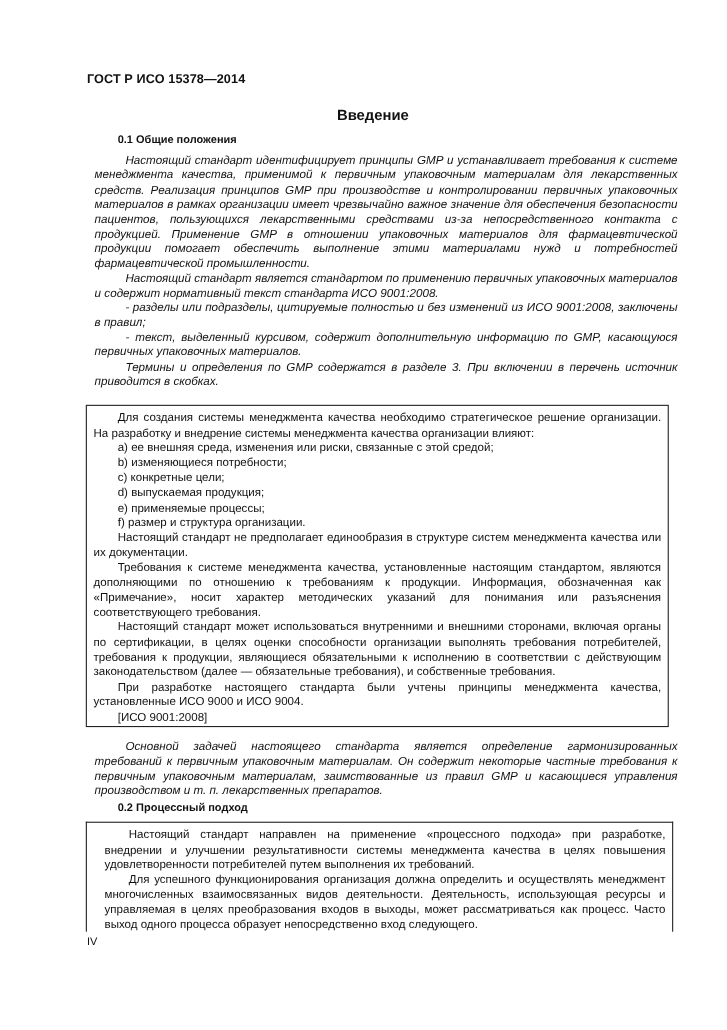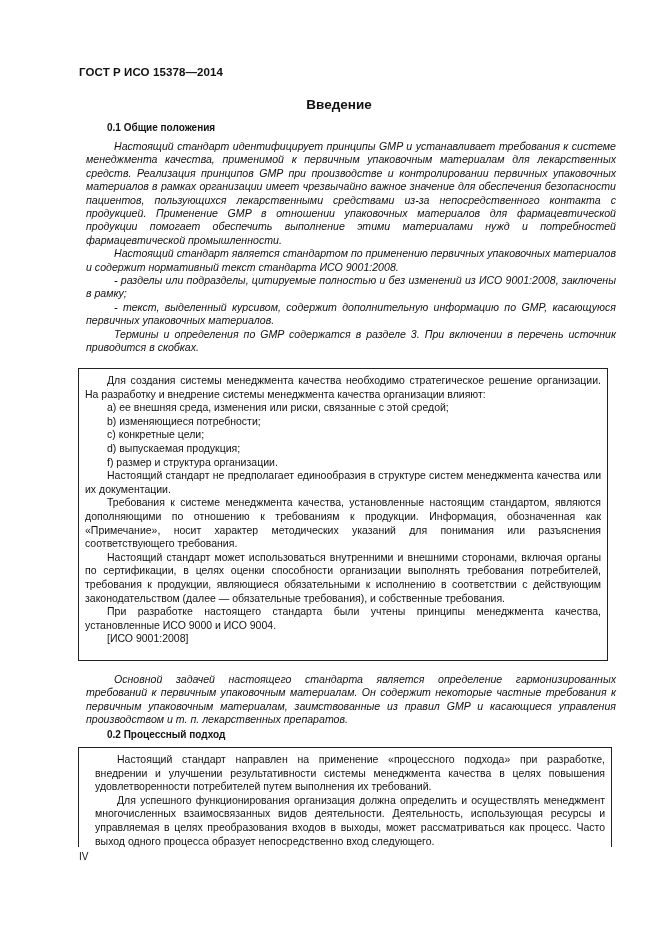--- a/index.html
+++ b/index.html
@@ -21,31 +21,32 @@
 <body>
 
 <div class="hdr">ГОСТ Р ИСО 15378—2014</div>
 <div class="title">Введение</div>
 
 <div class="h2" style="top:122px">0.1  Общие положения</div>
 
 <div class="para it" style="top:140px">
   <p>Настоящий стандарт идентифицирует принципы GMP и устанавливает требования к системе менеджмента качества, применимой к первичным упаковочным материалам для лекарственных средств. Реализация принципов GMP при производстве и контролировании первичных упаковочных материалов в рамках организации имеет чрезвычайно важное значение для обеспечения безопасности пациентов, пользующихся лекарственными средствами из-за непосредственного контакта с продукцией. Применение GMP в отношении упаковочных материалов для фармацевтической продукции помогает обеспечить выполнение этими материалами нужд и потребностей фармацевтической промышленности.</p>
   <p>Настоящий стандарт является стандартом по применению первичных упаковочных материалов и содержит нормативный текст стандарта ИСО 9001:2008.</p>
-  <p>- разделы или подразделы, цитируемые полностью и без изменений из ИСО 9001:2008, заключены в рамку;</p>
+  <p>- разделы или подразделы, цитируемые полностью и без изменений из ИСО 9001:2008, заключены в правил;</p>
   <p>- текст, выделенный курсивом, содержит дополнительную информацию по GMP, касающуюся первичных упаковочных материалов.</p>
   <p>Термины и определения по GMP содержатся в разделе 3. При включении в перечень источник приводится в скобках.</p>
 </div>
 
 <div class="box" style="top:368px; height:293px">
   <p>Для создания системы менеджмента качества необходимо стратегическое решение организации. На разработку и внедрение системы менеджмента качества организации влияют:</p>
   <p class="li">a)  ее внешняя среда, изменения или риски, связанные с этой средой;</p>
   <p class="li">b)  изменяющиеся потребности;</p>
   <p class="li">c)  конкретные цели;</p>
   <p class="li">d)  выпускаемая продукция;</p>
+  <p class="li">e)  применяемые процессы;</p>
   <p class="li">f)  размер и структура организации.</p>
   <p>Настоящий стандарт не предполагает единообразия в структуре систем менеджмента качества или их документации.</p>
   <p>Требования к системе менеджмента качества, установленные настоящим стандартом, являются дополняющими по отношению к требованиям к продукции. Информация, обозначенная как «Примечание», носит характер методических указаний для понимания или разъяснения соответствующего требования.</p>
   <p>Настоящий стандарт может использоваться внутренними и внешними сторонами, включая органы по сертификации, в целях оценки способности организации выполнять требования потребителей, требования к продукции, являющиеся обязательными к исполнению в соответствии с действующим законодательством (далее — обязательные требования), и собственные требования.</p>
   <p>При разработке настоящего стандарта были учтены принципы менеджмента качества, установленные ИСО 9000 и ИСО 9004.</p>
   <p>[ИСО 9001:2008]</p>
 </div>
 
 <div class="para it" style="top:673px">
   <p>Основной задачей настоящего стандарта является определение гармонизированных требований к первичным упаковочным материалам. Он содержит некоторые частные требования к первичным упаковочным материалам, заимствованные из правил GMP и касающиеся управления производством и т. п. лекарственных препаратов.</p>

